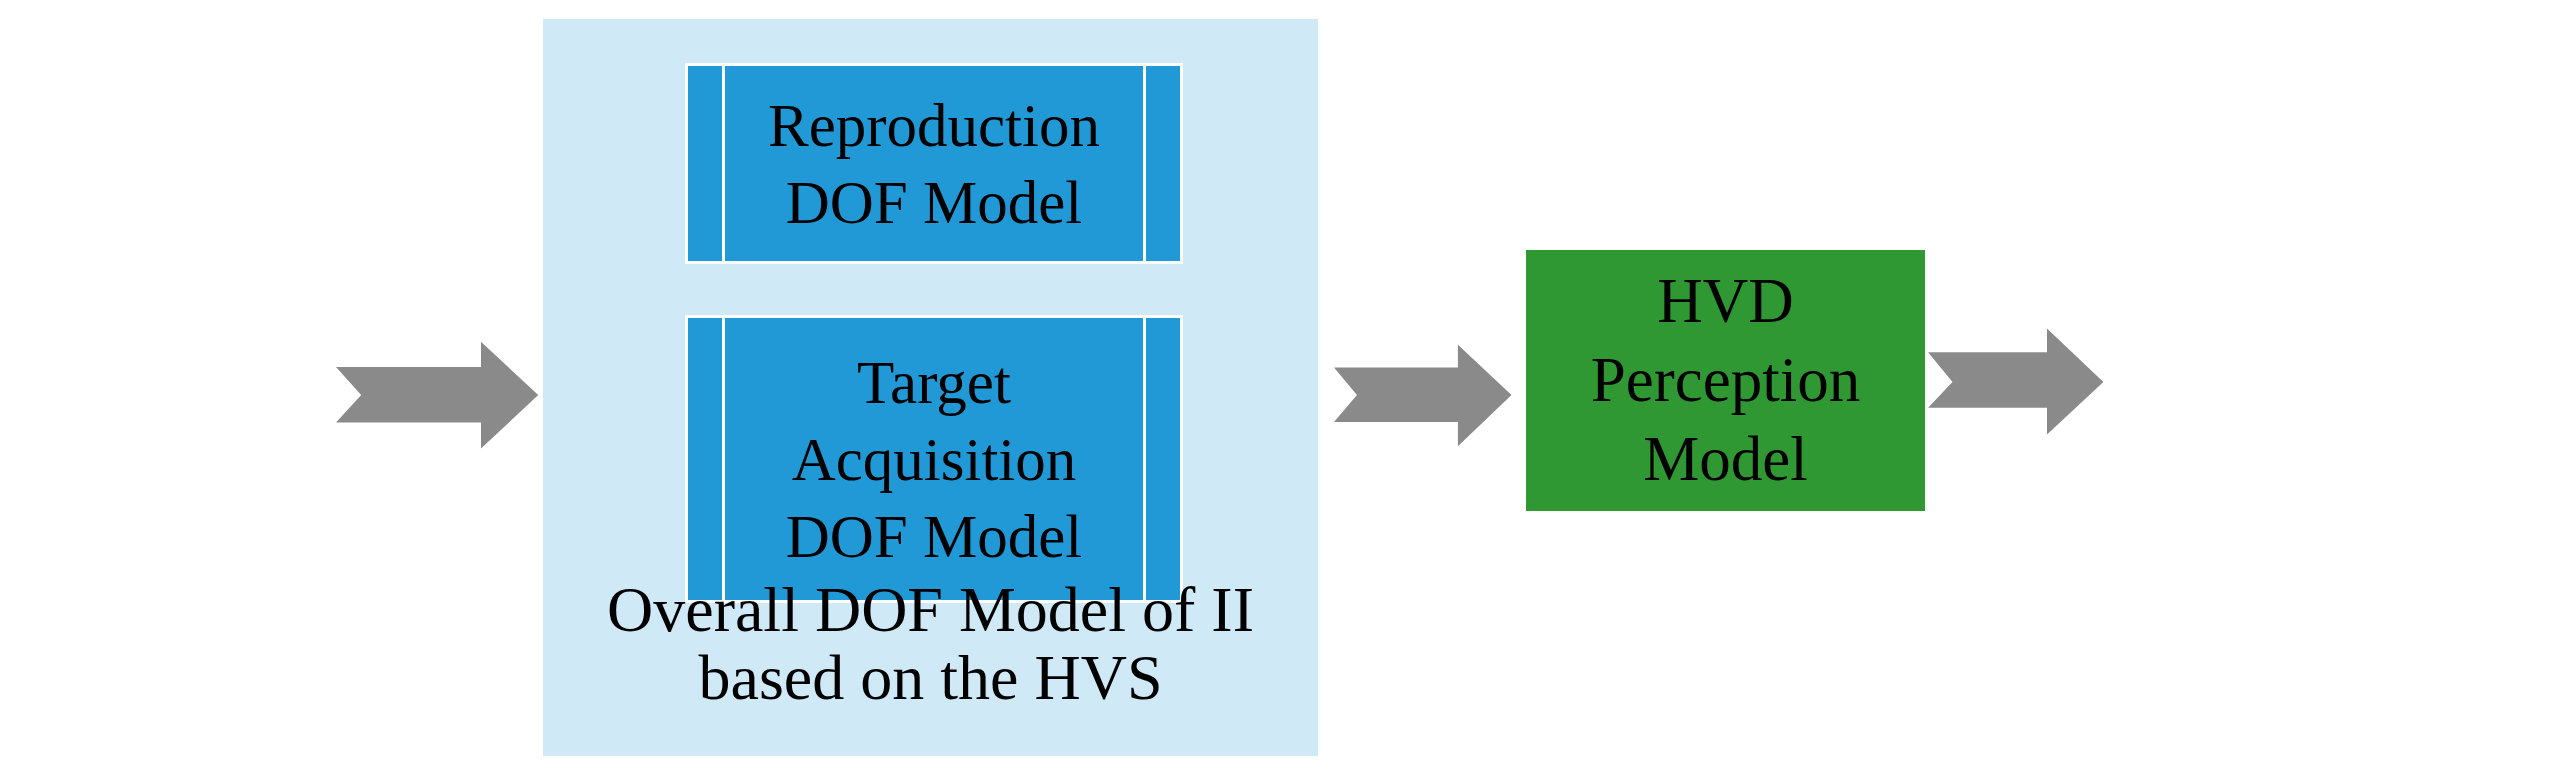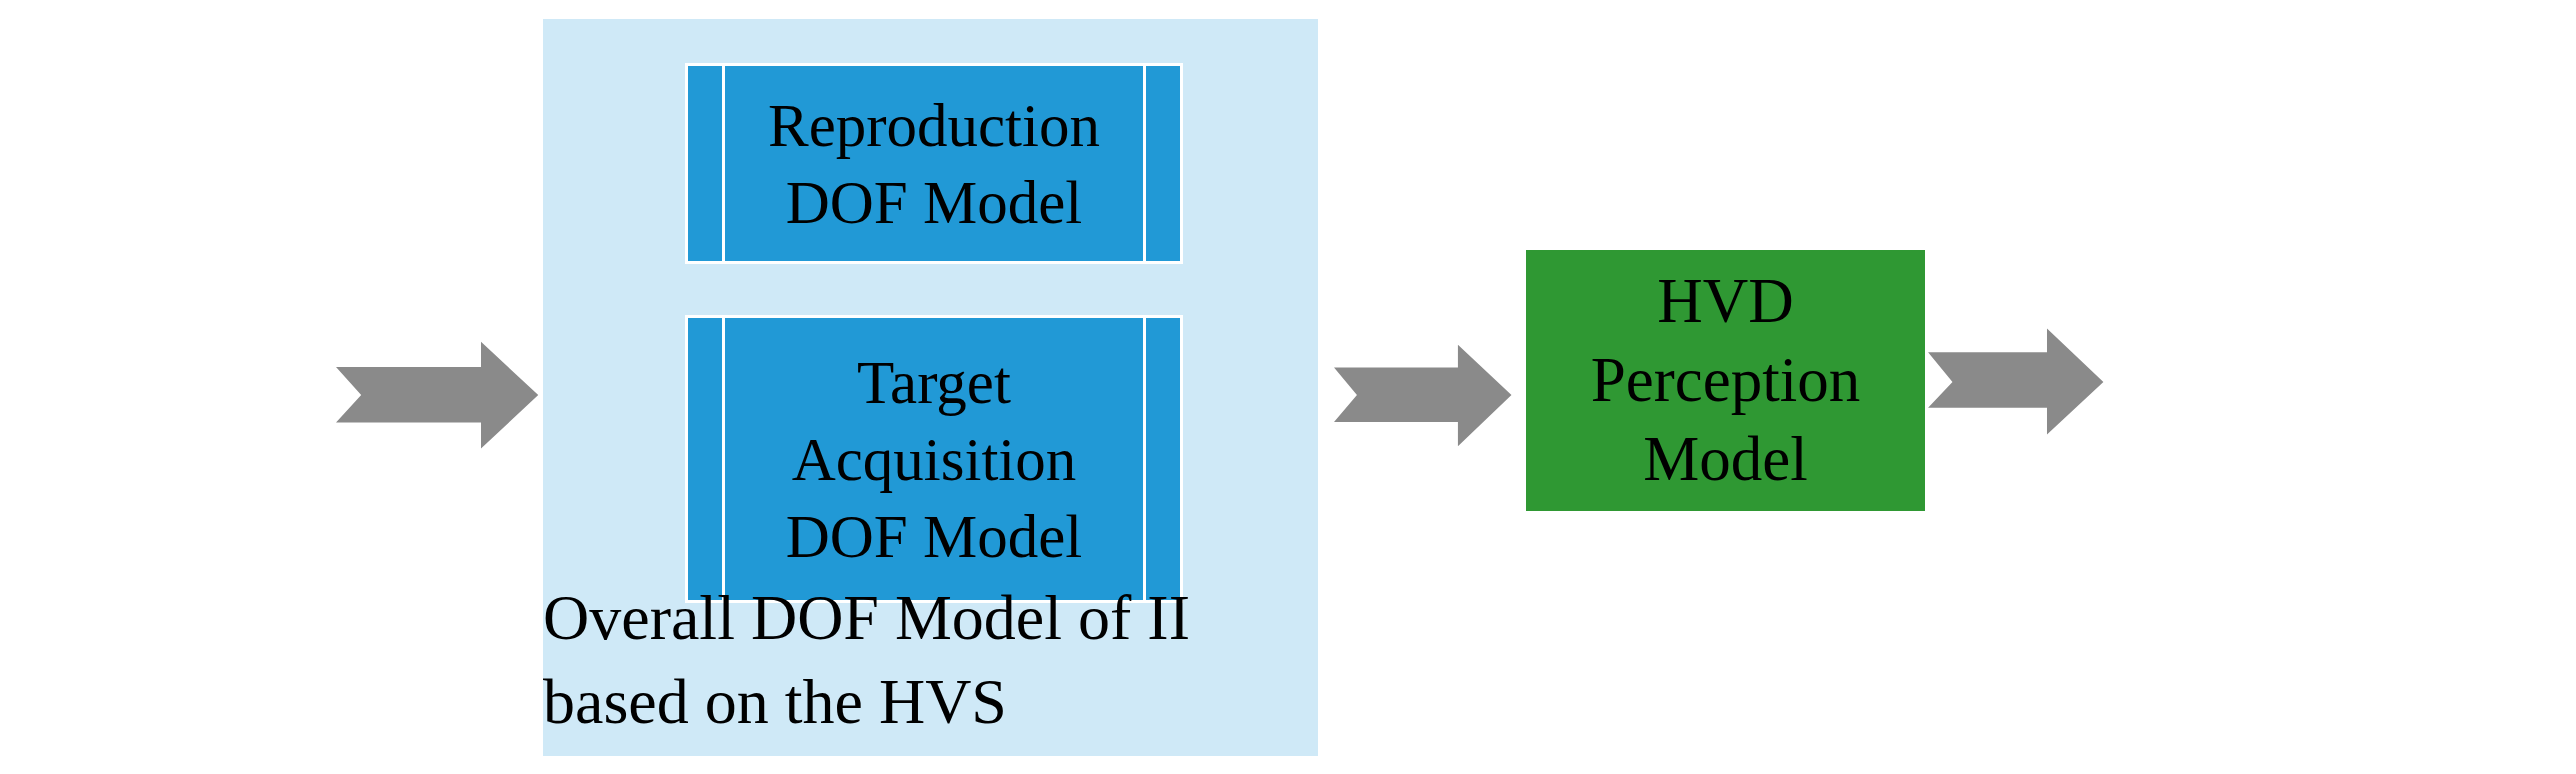--- a/index.html
+++ b/index.html
@@ -56,21 +56,22 @@
   .tbox .side-strip.left{border-right:3.8px solid var(--c-divider_white);}
   .tbox .side-strip.right{border-left:3.8px solid var(--c-divider_white);}
   .tbox .cell{
     flex:1 1 auto;
     display:flex;align-items:center;justify-content:center;
     text-align:center;white-space:pre-line;
     font-size:61px;line-height:77px;
   }
   #overall-caption{
     left:0px;top:557px;width:775px;
-    font-size:64px;line-height:84px;
+    text-align:center;
+    font-size:64px;line-height:68px;
     white-space:pre-line;
   }
   
   #hvd-box{
     left:1526px;top:250px;width:399px;height:261px;
     background:var(--c-green);
     font-size:63px;line-height:79px;
   }
   
   #display-box{

